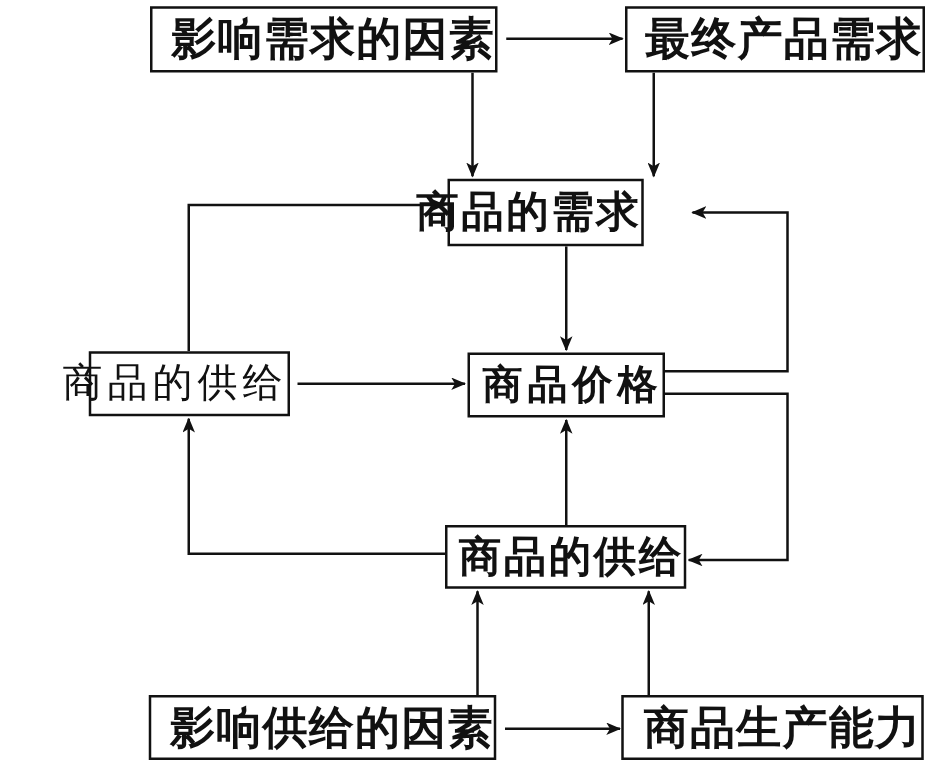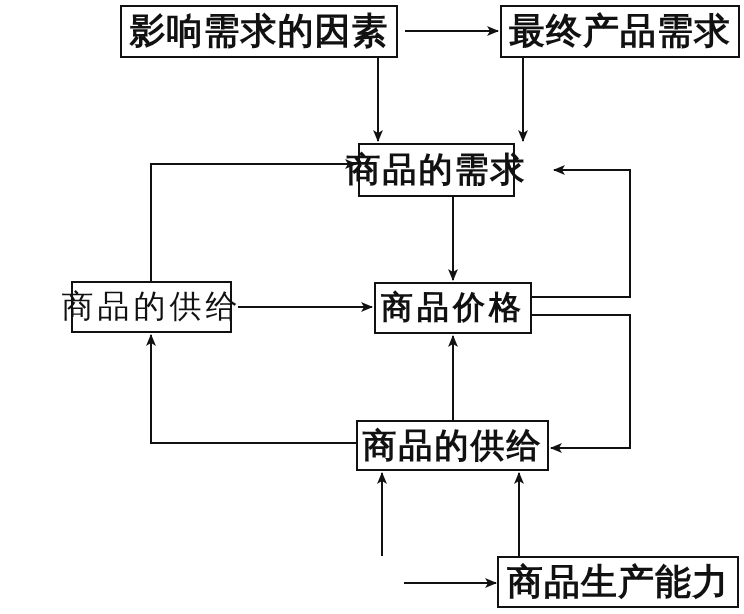--- a/index.html
+++ b/index.html
@@ -5,21 +5,21 @@
   html, body { margin: 0; padding: 0; background: #ffffff; }
   body { width: 744px; height: 614px; position: relative; overflow: hidden; }
   #diagram { position: absolute; left: 0; top: 0; width: 744px; height: 614px; }
   .box {
     position: absolute;
     box-sizing: border-box;
     border: 2px solid #111111;
     background: #ffffff;
     display: flex;
     align-items: center;
-    justify-content: center;
+    justify-content: flex-end;
     font-family: "DejaVu Sans", sans-serif;
     font-weight: bold;
     color: #111111;
     white-space: nowrap;
   }
   .box span { display: block; }
   .f-lg { font-size: 36px; letter-spacing: 1px; }
   .f-md { font-size: 34px; letter-spacing: 2px; }
   .f-sm { font-size: 32px; letter-spacing: 4px; }
 
@@ -83,16 +83,19 @@
   </div>
   <div class="box f-sm" id="box-inventory">
     <span>商品的供给</span>
   </div>
   <div class="box f-sm" id="box-price">
     <span>商品价格</span>
   </div>
   <div class="box f-md" id="box-supply">
     <span>商品的供给</span>
   </div>
+  <div class="box f-lg" id="box-supply-factors">
+    <span>影响供给的因素</span>
+  </div>
   <div class="box f-lg" id="box-capacity">
     <span>商品生产能力</span>
   </div>
 </div>
 
 </body></html>

